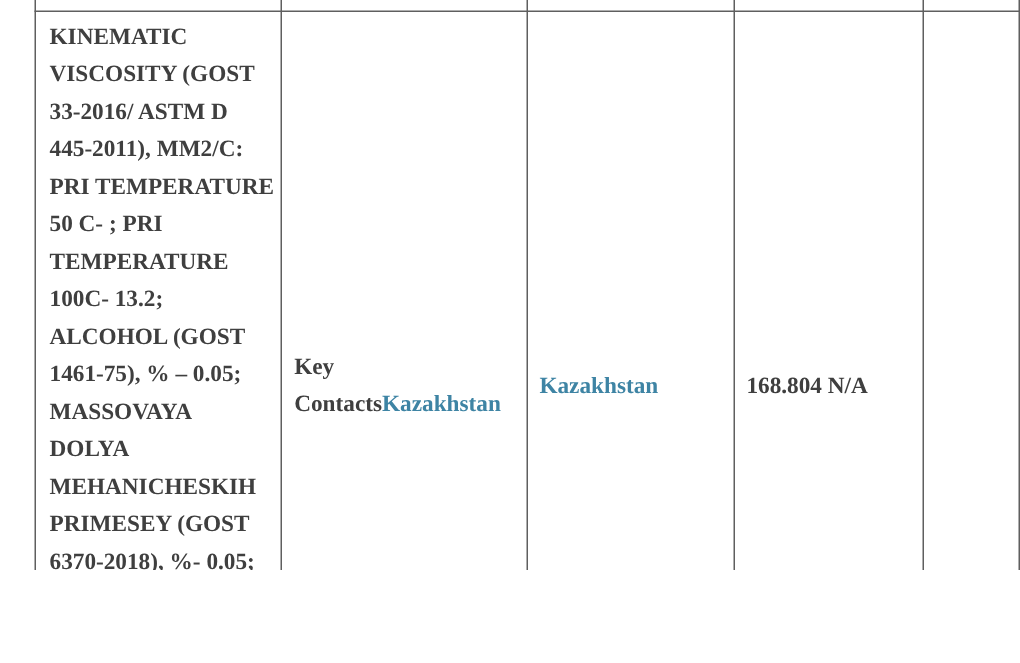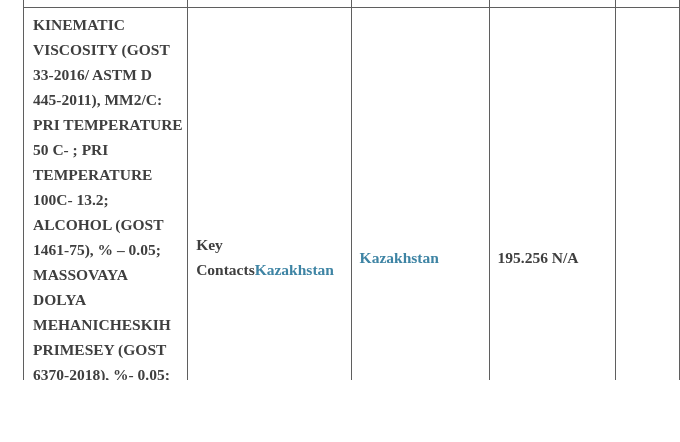--- a/index.html
+++ b/index.html
@@ -73,19 +73,19 @@
       <td class="col-spec spec-cell">
         <span>KINEMATIC VISCOSITY (GOST 33-2016/ ASTM D 445-2011), MM2/C: PRI TEMPERATURE 50 C- ; PRI TEMPERATURE 100C- 13.2; ALCOHOL (GOST 1461-75), % – 0.05; MASSOVAYA DOLYA MEHANICHESKIH PRIMESEY (GOST 6370-2018), %- 0.05; MASSOVAYA DOLYA VODY (GOST 2477-2014), %- 0</span><a class="link">View</a>
       </td>
       <td class="col-contacts mid-cell">
         <span>Key Contacts</span><a class="link">Kazakhstan</a>
       </td>
       <td class="col-country mid-cell">
         <a class="link">Kazakhstan</a>
       </td>
       <td class="col-value mid-cell">
-        <span>195.256 N/A</span>
+        <span>168.804 N/A</span>
       </td>
       <td class="col-cutoff"></td>
     </tr>
   </tbody>
     </table>
 </div>
 
 </body></html>

